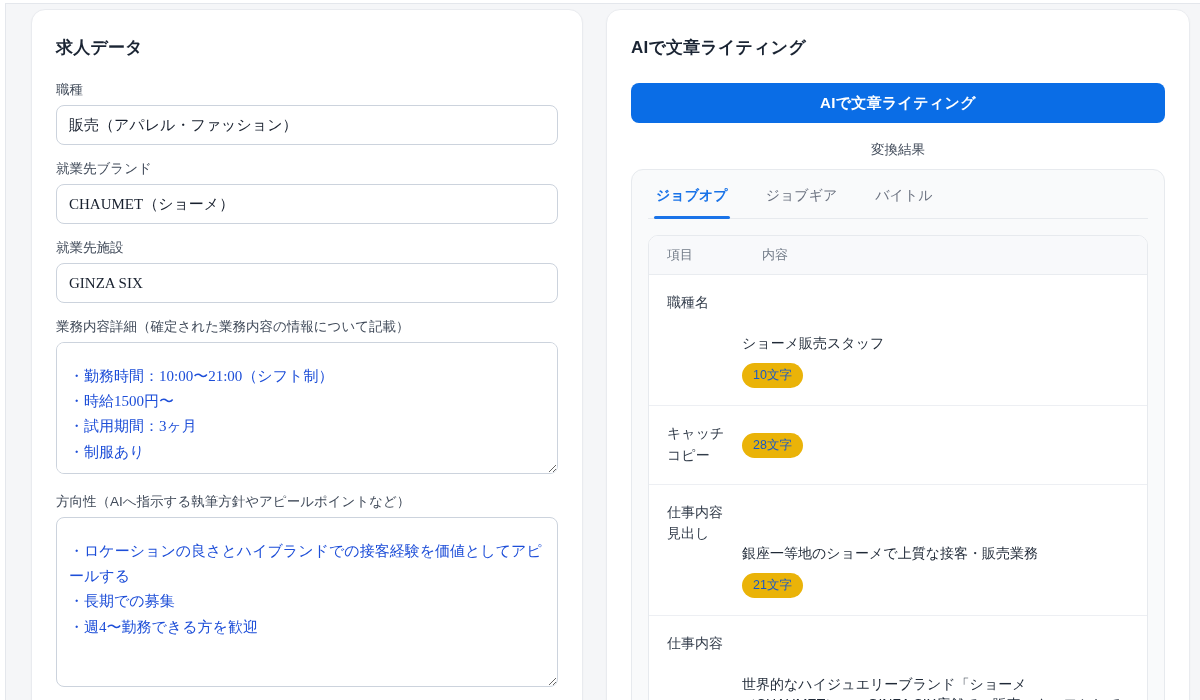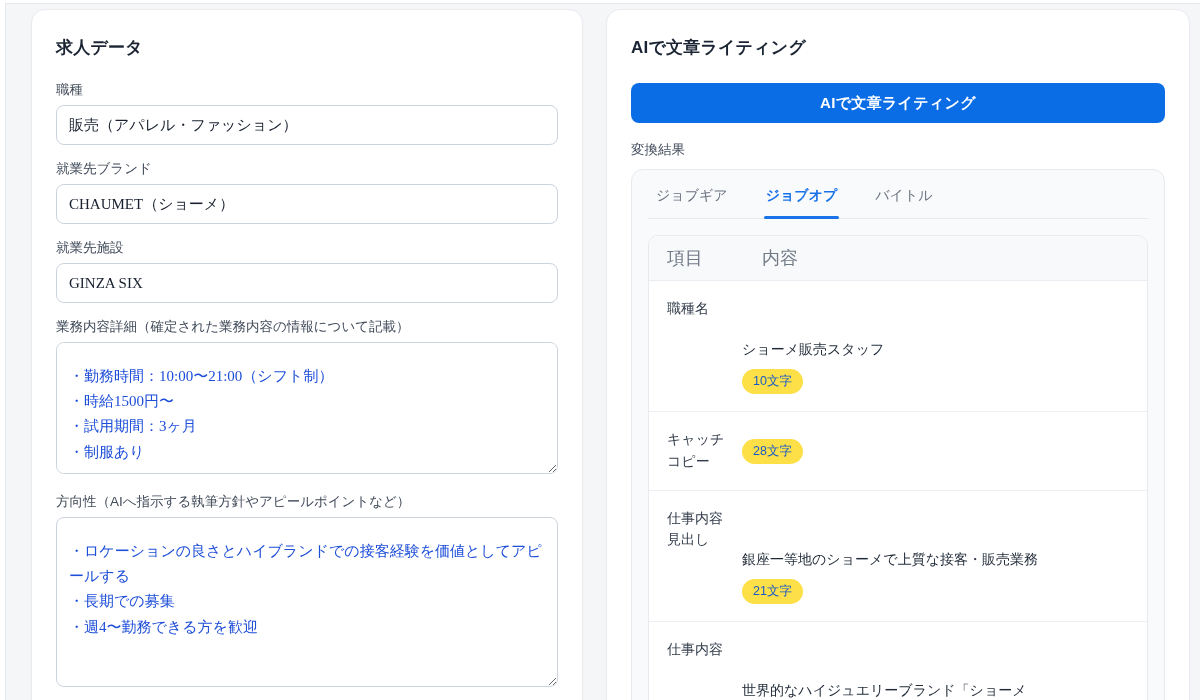--- a/index.html
+++ b/index.html
@@ -93,20 +93,21 @@
     letter-spacing: 0.3px;
     border: none;
     border-radius: 8px;
     font-family: inherit;
     cursor: pointer;
   }
   .result-label {
     font-size: 13.5px;
     color: #414b5a;
     margin-bottom: 10px;
+    text-align: center;
   }
   .result-panel {
     background: #f9fafb;
     border: 1px solid #e7eaee;
     border-radius: 12px;
     padding: 0 16px 16px 16px;
   }
   .tabs {
     display: flex;
     gap: 34px;
@@ -135,21 +136,21 @@
     background: #ffffff;
     border: 1px solid #e7eaee;
     border-radius: 10px;
     overflow: hidden;
   }
   .thead {
     display: flex;
     background: #f8f9fb;
     border-bottom: 1px solid #e9ecf0;
     padding: 10px 18px;
-    font-size: 18px;
+    font-size: 13px;
     color: #707a87;
   }
   .col-item  { width: 62px; margin-right: 33px; flex: none; }
   .col-content { flex: 1; }
   .trow {
     display: flex;
     padding: 17px 18px;
     border-bottom: 1px solid #edeff3;
     font-size: 14px;
   }
@@ -161,21 +162,21 @@
   }
   .cell-content { flex: 1; color: #1f2937; }
   .cell-text {
     line-height: 1.45;
     white-space: pre-line;
     margin-top: 41px;
   }
   .char-badge {
     display: inline-block;
     margin-top: 10px;
-    background: #fde047;
+    background: #eab308;
     color: #1859c9;
     font-size: 12.5px;
     font-weight: 500;
     padding: 4px 11px;
     border-radius: 999px;
   }
 </style>
 </head>
 <body>
 
@@ -220,22 +221,22 @@
 
   <section class="card card-right">
     <h2 class="card-title">AIで文章ライティング</h2>
 
     <button class="primary-button">AIで文章ライティング</button>
 
     <div class="result-label">変換結果</div>
 
     <div class="result-panel">
       <div class="tabs">
+        <div class="tab active">ジョブオプ</div>
         <div class="tab">ジョブギア</div>
-        <div class="tab active">ジョブオプ</div>
         <div class="tab">バイトル</div>
       </div>
 
       <div class="result-table">
         <div class="thead">
           <div class="col-item">項目</div>
           <div class="col-content">内容</div>
         </div>
 
         <div class="trow">

